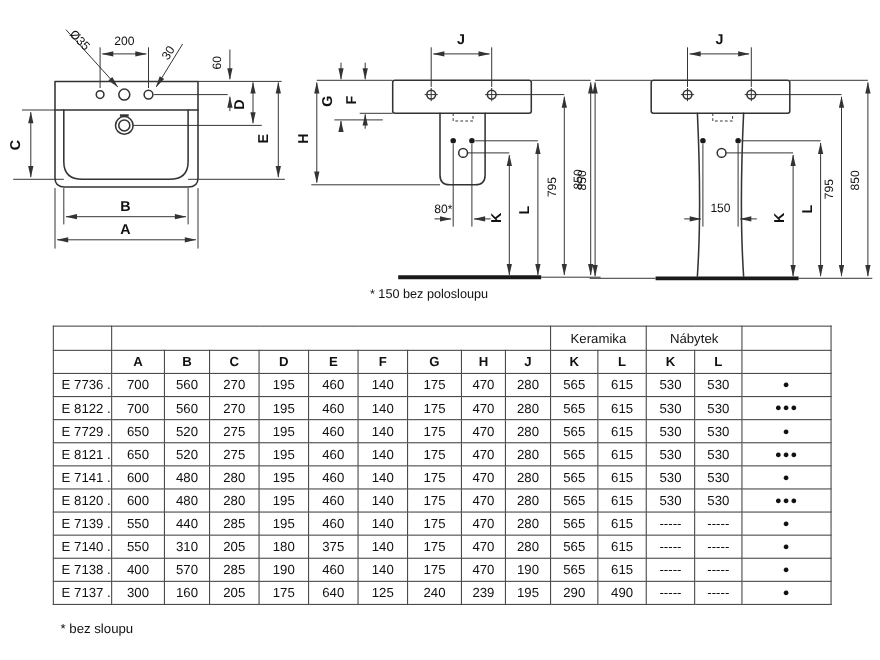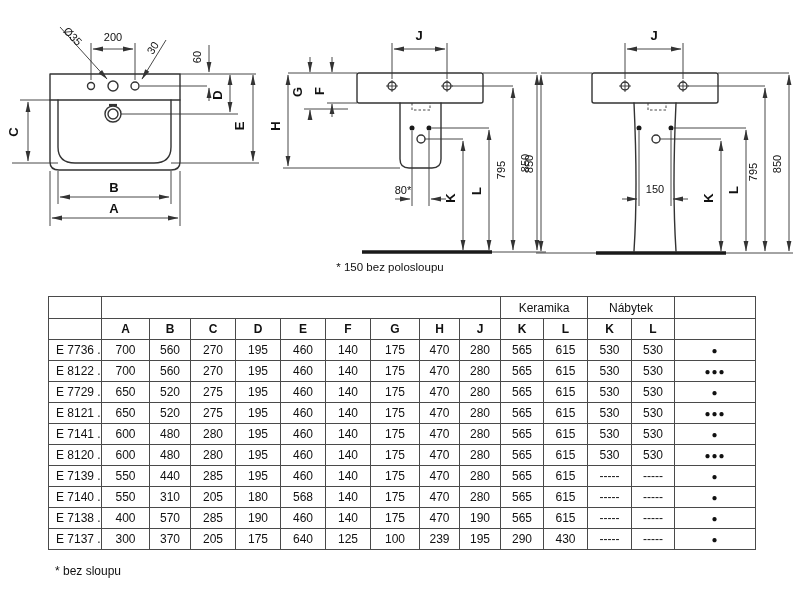--- a/index.html
+++ b/index.html
@@ -337,21 +337,21 @@
           <td>-----</td>
           <td>-----</td>
           <td class="dots">●</td>
         </tr>
         <tr>
           <td class="model">E 7140 ..</td>
           <td>550</td>
           <td>310</td>
           <td>205</td>
           <td>180</td>
-          <td>568</td>
+          <td>375</td>
           <td>140</td>
           <td>175</td>
           <td>470</td>
           <td>280</td>
           <td>565</td>
           <td>615</td>
           <td>-----</td>
           <td>-----</td>
           <td class="dots">●</td>
         </tr>
@@ -368,30 +368,30 @@
           <td>190</td>
           <td>565</td>
           <td>615</td>
           <td>-----</td>
           <td>-----</td>
           <td class="dots">●</td>
         </tr>
         <tr>
           <td class="model">E 7137 ..*</td>
           <td>300</td>
-          <td>370</td>
+          <td>160</td>
           <td>205</td>
           <td>175</td>
           <td>640</td>
           <td>125</td>
-          <td>100</td>
+          <td>240</td>
           <td>239</td>
           <td>195</td>
           <td>290</td>
-          <td>430</td>
+          <td>490</td>
           <td>-----</td>
           <td>-----</td>
           <td class="dots">●</td>
         </tr>
       </tbody>
 </table>
 
 <div id="footnote">* bez sloupu</div>
 
 </div>

